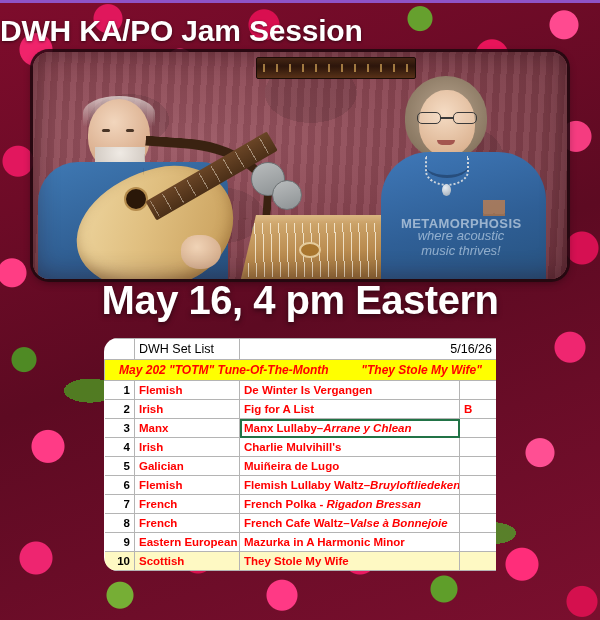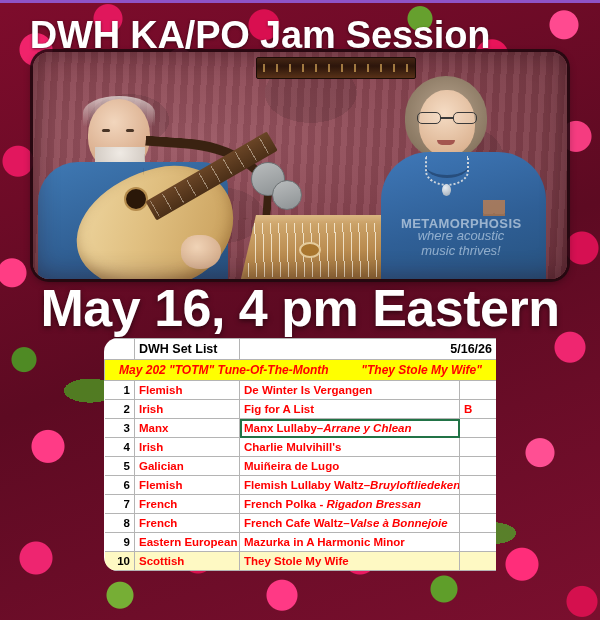--- a/index.html
+++ b/index.html
@@ -64,22 +64,21 @@
     opacity: .85;
   }
   .top-rule {
     position: absolute; top: 0; left: 0; right: 0; height: 3px;
     background: #8f53c7;
   }
 
   
   .title {
     position: absolute; top: 14px; left: 0; width: 520px;
-    text-align: center;
-    font-size: 38px; font-weight: bold; color: #ffffff;
+    font-size: 30px; font-weight: bold; color: #ffffff;
     letter-spacing: -0.2px;
     text-shadow: 0 1px 3px rgba(0,0,0,.55);
   }
 
   
   .photo-wrap {
     position: absolute; left: 33px; top: 52px;
     width: 534px; height: 227px;
     border-radius: 16px;
     overflow: hidden;
@@ -254,21 +253,21 @@
   .photo-vignette {
     position:absolute; inset:0; pointer-events:none;
     box-shadow: inset 0 0 26px rgba(40,10,18,.45);
     border-radius: 16px;
   }
 
   
   .dateline {
     position:absolute; top:278px; left:0; width:600px;
     text-align:center;
-    font-size:52px; font-weight:bold; color:#ffffff;
+    font-size:40px; font-weight:bold; color:#ffffff;
     letter-spacing:-0.5px;
     text-shadow: 0 2px 5px rgba(0,0,0,.5);
   }
 
   
   .table-wrap {
     position:absolute; left:104px; top:338px;
     width: 392px;
     background:#ffffff;
     border-radius: 14px 0 0 14px;
@@ -286,21 +285,21 @@
   }
   col.c-num  { width: 30px; }
   col.c-cat  { width: 105px; }
   col.c-name { width: 220px; }
   col.c-end  { width: 37px; }
 
   .num { text-align:right; font-weight:bold; color:#000; font-size:11.5px; }
   .cat, .nm { color:#ff0000; font-weight:bold; }
   .nm i { font-style: italic; }
 
-  tr.hdr td { font-weight:bold; color:#000; height:21px; font-size:12.5px; }
+  tr.hdr td { font-weight:normal; color:#000; height:21px; font-size:12.5px; }
   td.date { text-align:right; font-weight:bold; color:#000; font-size:12.5px; }
   tr.totm td {
     background:#ffff00; color:#ff0000;
     font-weight:bold; font-style:italic; font-size:12px;
     height:21px; text-align:center;
   }
   tr.nameheader td.nmhdr { font-weight:bold; color:#000; font-size:12.5px; }
   tr.highlight td { background:#fef9c3; }
   td.sel { outline: 2px solid #217346; outline-offset:-2px; }
   td.edge { color:#ff0000; font-weight:bold; padding-left:2px; }

